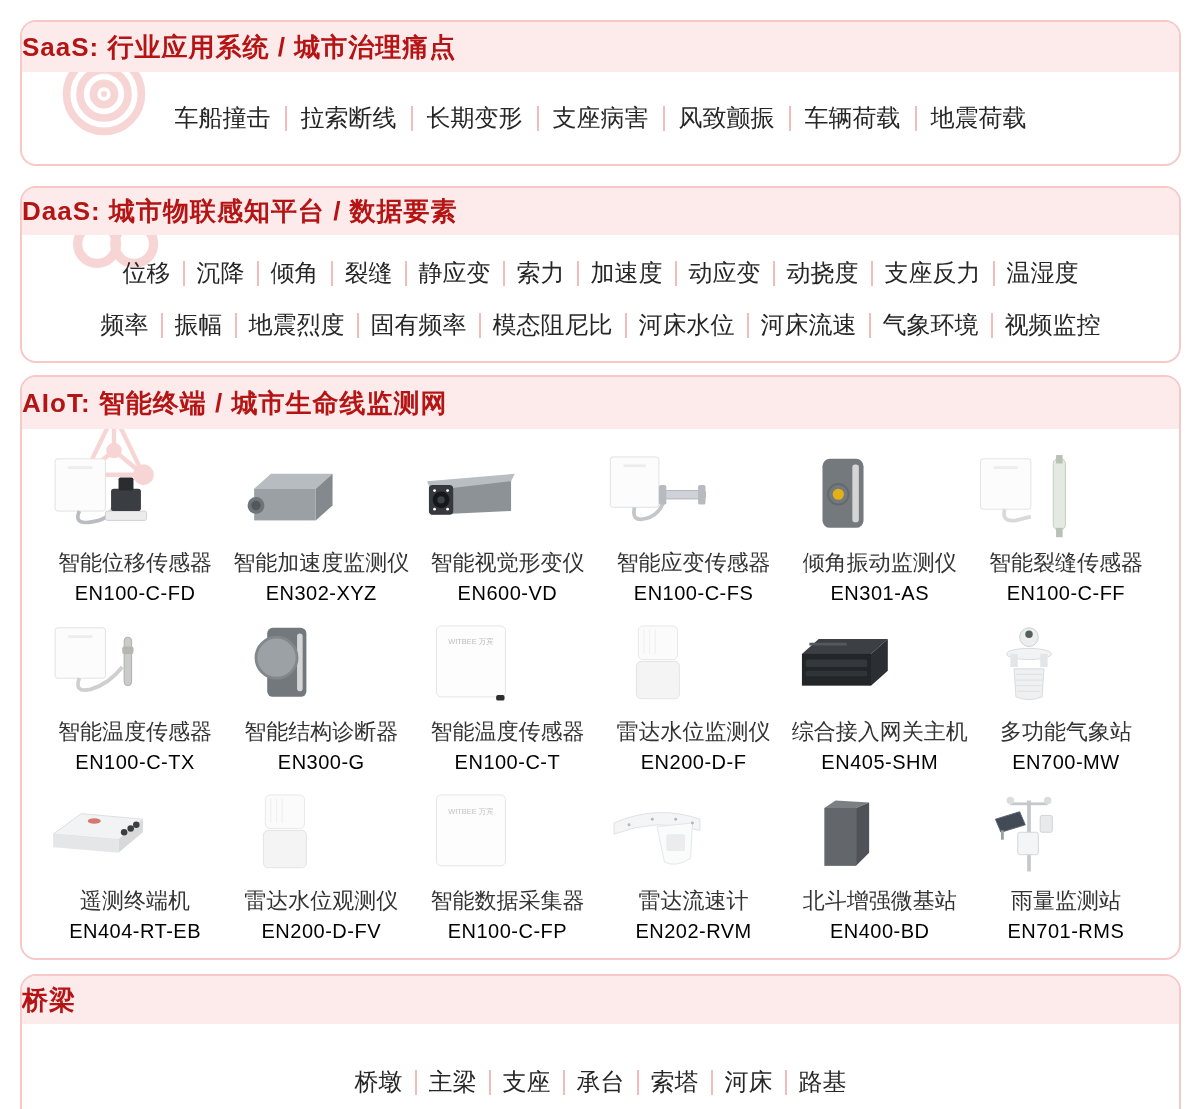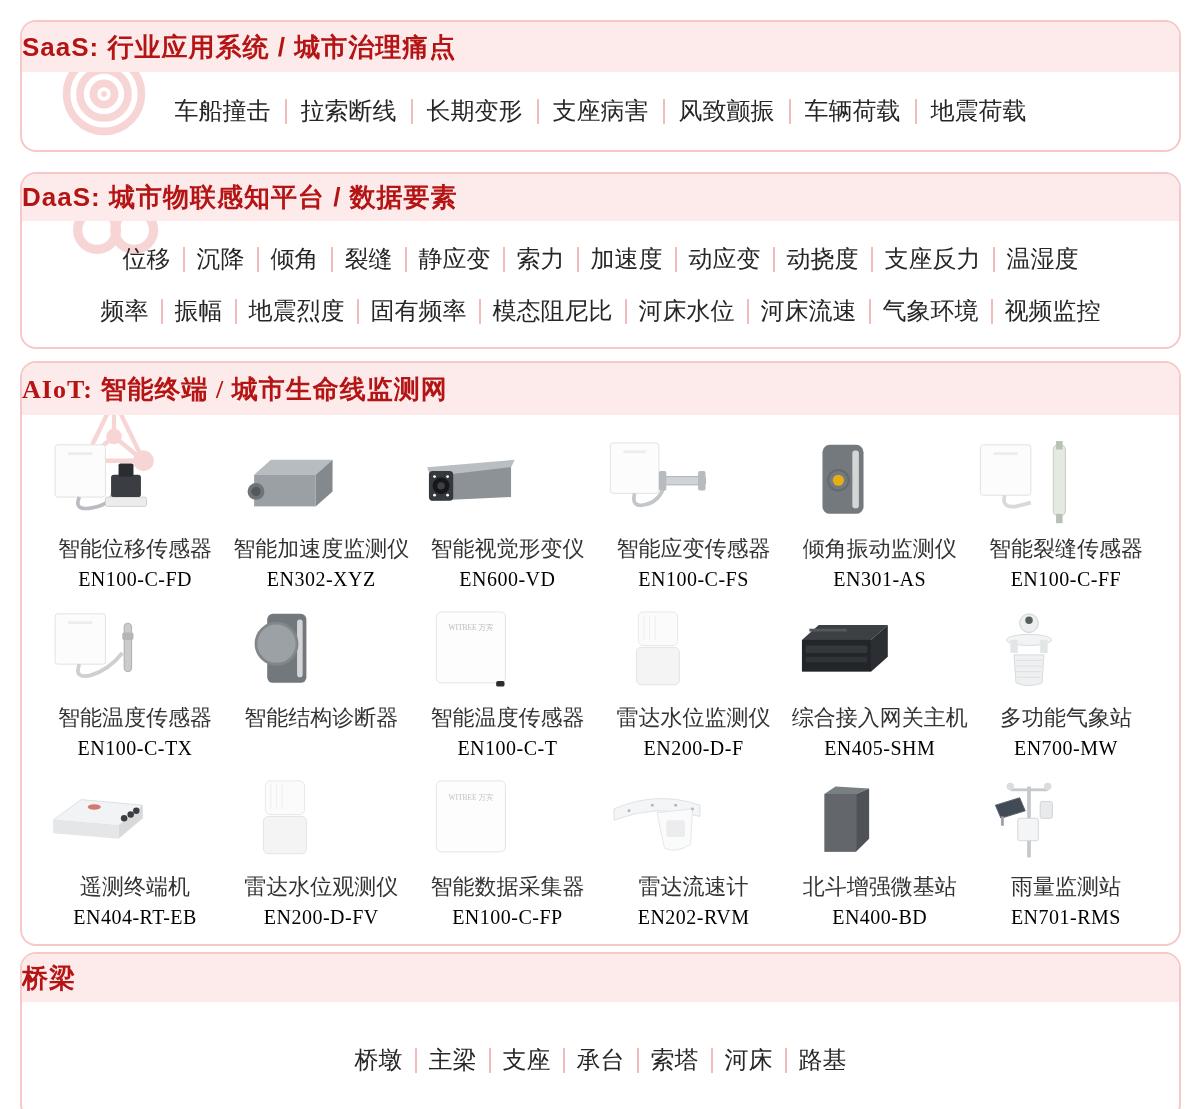--- a/index.html
+++ b/index.html
@@ -24,29 +24,29 @@
     font-size:24px;color:#262626;position:relative;z-index:1;
   }
   .divider{
     display:inline-block;width:2px;height:25px;background:#f3bcbc;
     margin:0 14px;flex:0 0 auto;
   }
   .item{white-space:nowrap;}
   
   .card-saas{margin-bottom:20px;}
   .card-saas .card-header{height:50px;}
-  .card-saas .card-body{height:78px;display:flex;align-items:center;justify-content:center;}
+  .card-saas .card-body{height:92px;display:flex;align-items:center;justify-content:center;}
   
   .card-daas{margin-bottom:12px;}
   .card-daas .card-header{height:47px;}
   .card-daas .card-body{padding:12px 0 10px;}
   .card-daas .items-row{height:52px;}
   .card-daas .divider{margin:0 12px;}
   
-  .card-aiot{margin-bottom:6px;font-family:Liberation Serif, serif;}
+  .card-aiot{margin-bottom:14px;}
   .card-aiot .card-header{height:52px;}
   .grid{
     display:grid;grid-template-columns:repeat(6,1fr);
     padding:10px 20px 12px;position:relative;z-index:1;
   }
   .product{text-align:center;padding-top:8px;}
   .product-icon{height:96px;display:flex;align-items:flex-end;justify-content:flex-start;}
   .product-icon svg{display:block;}
   .product-name{font-size:22px;color:#333;margin-top:5px;line-height:30px;white-space:nowrap;}
   .product-model{font-size:20px;color:#000000;line-height:30px;letter-spacing:0.5px;}
@@ -261,20 +261,21 @@
         </div>
         <div class="product">
           <div class="product-icon">
             <svg viewBox="0 0 120 96" width="112" height="90">
               <rect x="42" y="6" width="42" height="74" rx="6" fill="#73787d"></rect>
               <rect x="74" y="12" width="6" height="62" rx="3" fill="#d3d5d7"></rect>
               <circle cx="52" cy="38" r="22" fill="#9ca1a5" stroke="#82878b" stroke-width="3"></circle>
             </svg>
           </div>
           <div class="product-name">智能结构诊断器</div>
+          <div class="product-model">EN300-G</div>
         </div>
         <div class="product">
           <div class="product-icon">
             <svg viewBox="0 0 120 96" width="112" height="90">
               <rect x="24" y="4" width="74" height="76" rx="5" fill="#fdfdfd" stroke="#e3e3e3"></rect>
               <text x="61" y="23" font-size="8" fill="#bbbbbb" text-anchor="middle">WITBEE 万宾</text>
               <rect x="88" y="78" width="9" height="6" rx="2" fill="#2e2e2e"></rect>
             </svg>
           </div>
           <div class="product-name">智能温度传感器</div>

